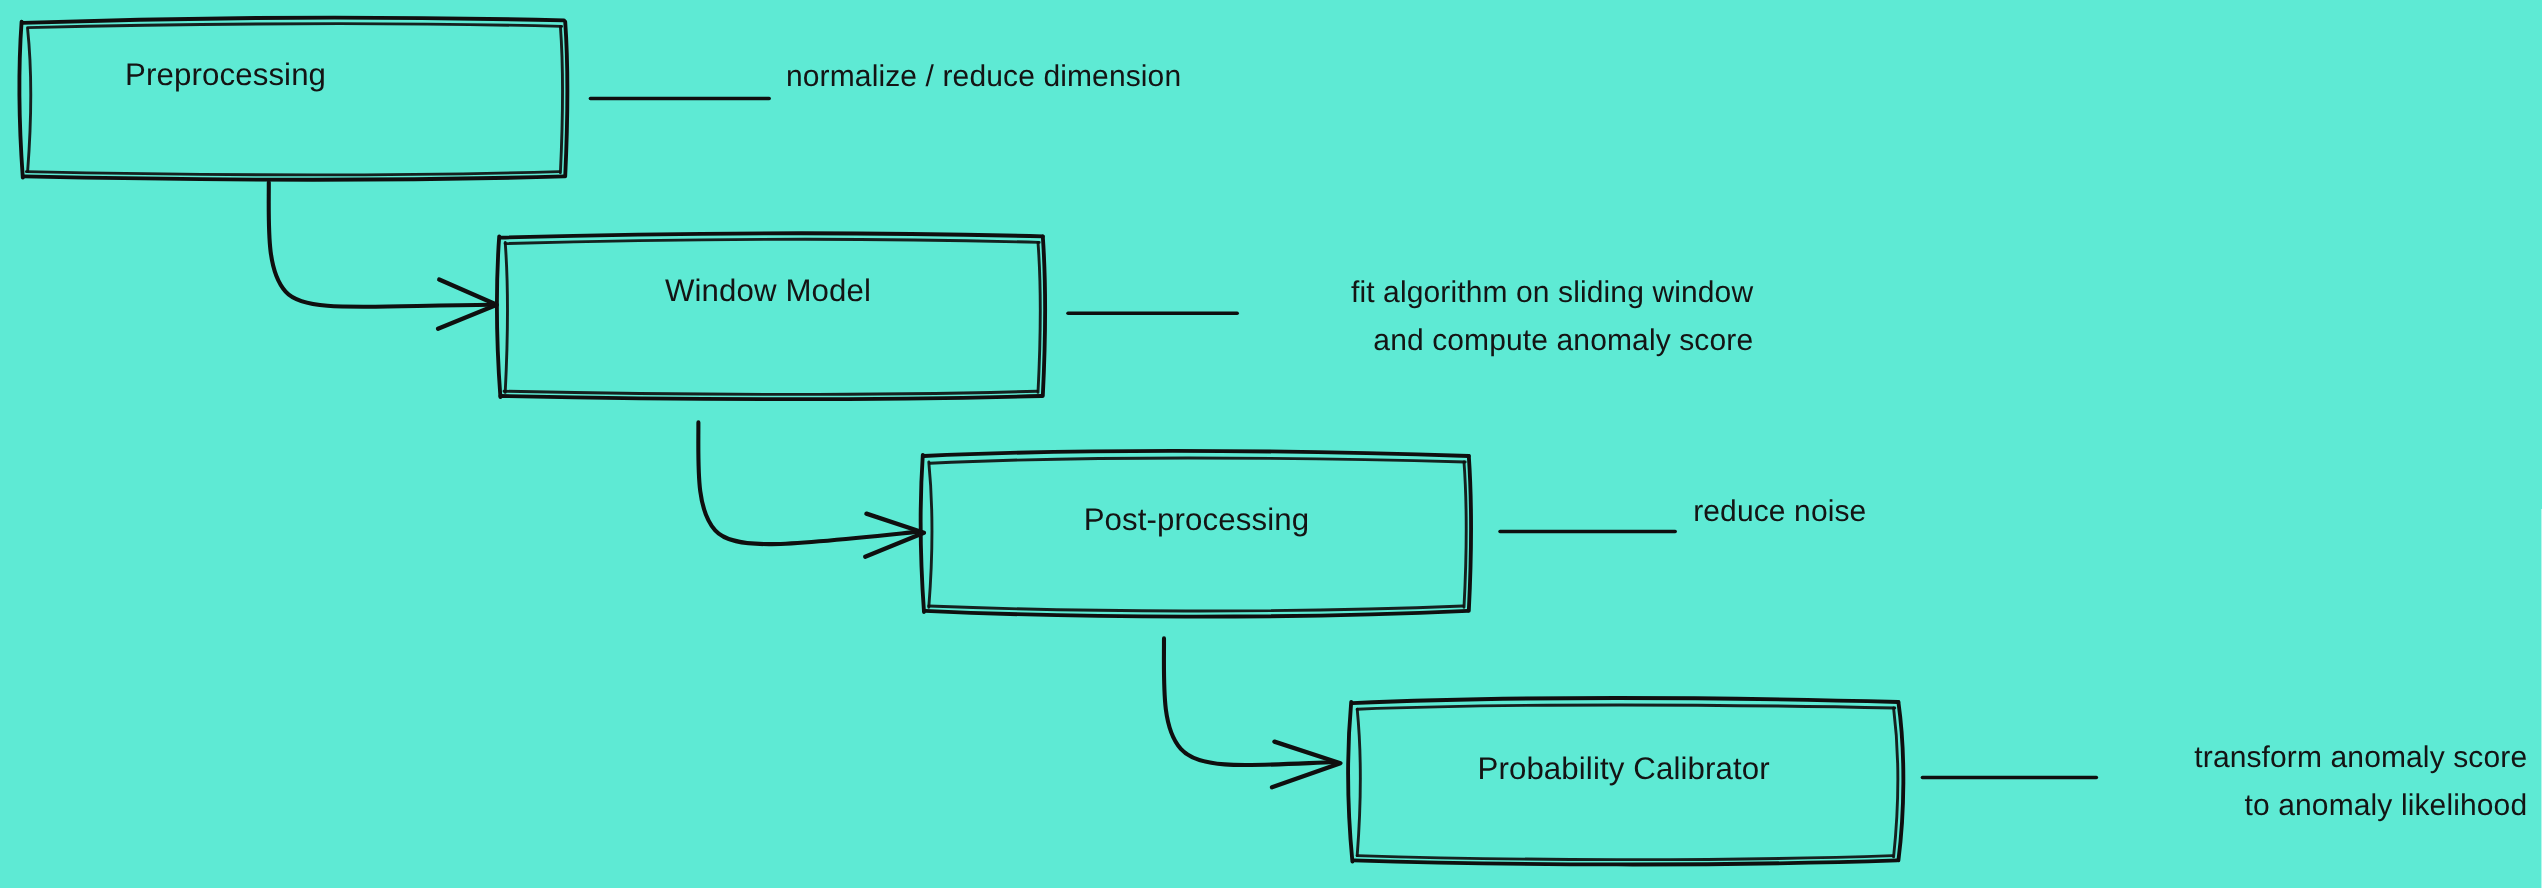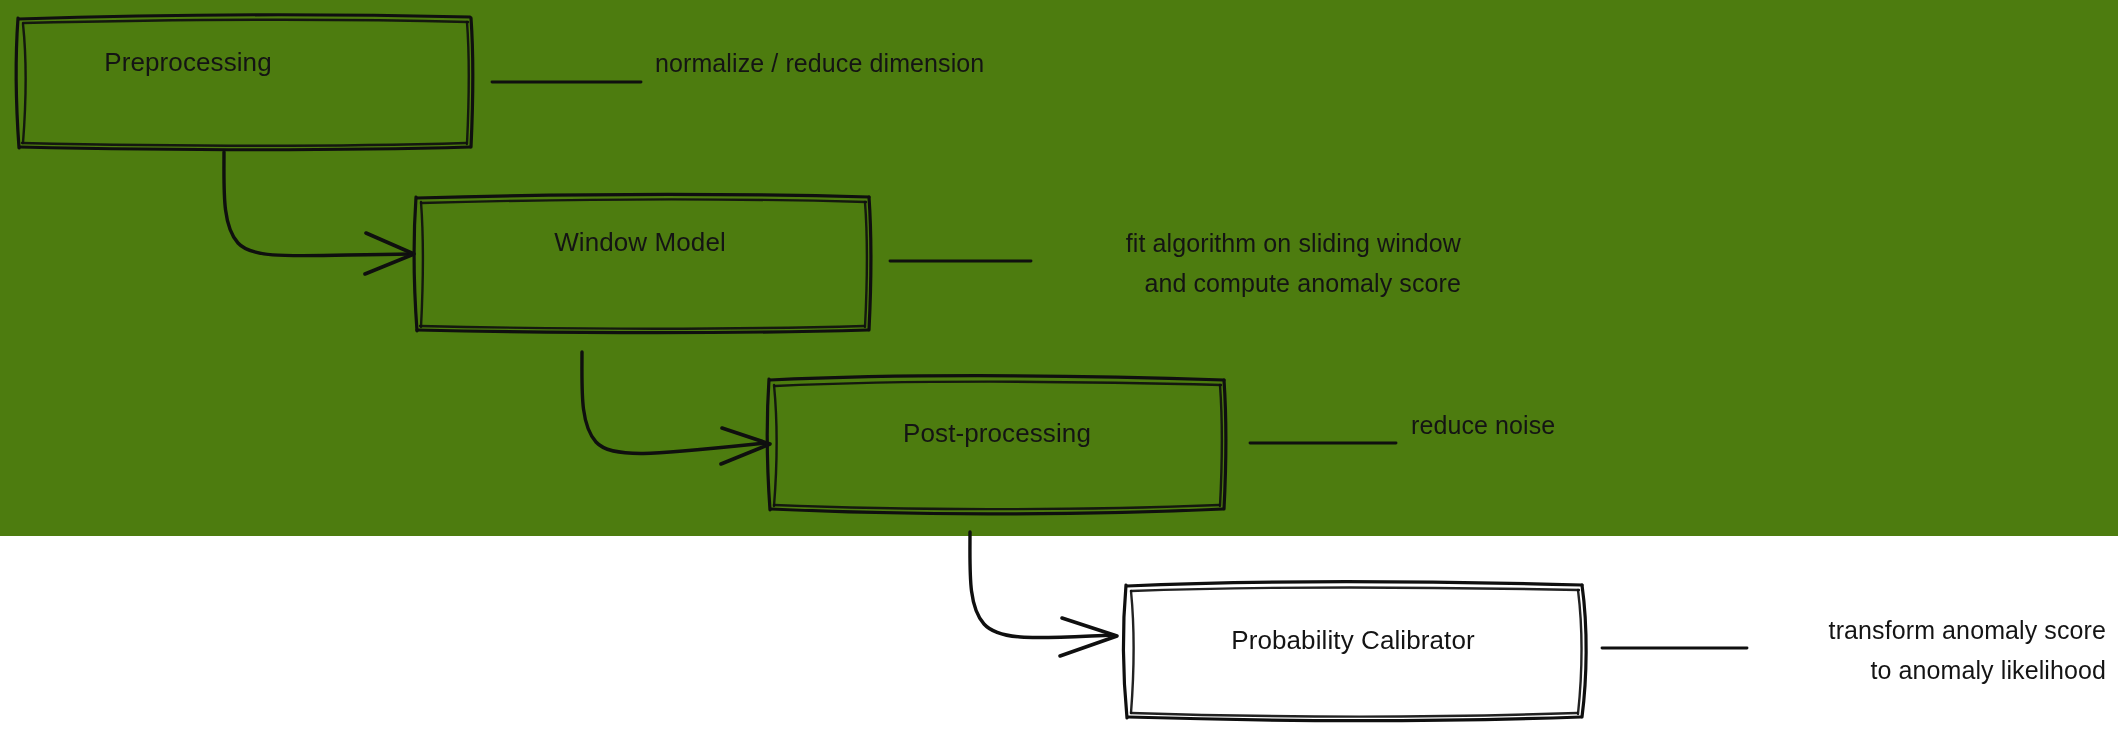--- a/index.html
+++ b/index.html
@@ -10,22 +10,22 @@
   }
   body {
     width: 2118px;
     height: 740px;
     overflow: hidden;
     font-family: "Liberation Sans", sans-serif;
   }
   #diagram-root {
     position: relative;
     width: 2118px;
-    height: 536px;
-    background: #4d7c0f;
+    height: 740px;
+    background: #5eead4;
   }
   svg#diagram-canvas {
     position: absolute;
     top: 0;
     left: 0;
     width: 2118px;
     height: 740px;
     display: block;
   }
   .sketch-stroke {

